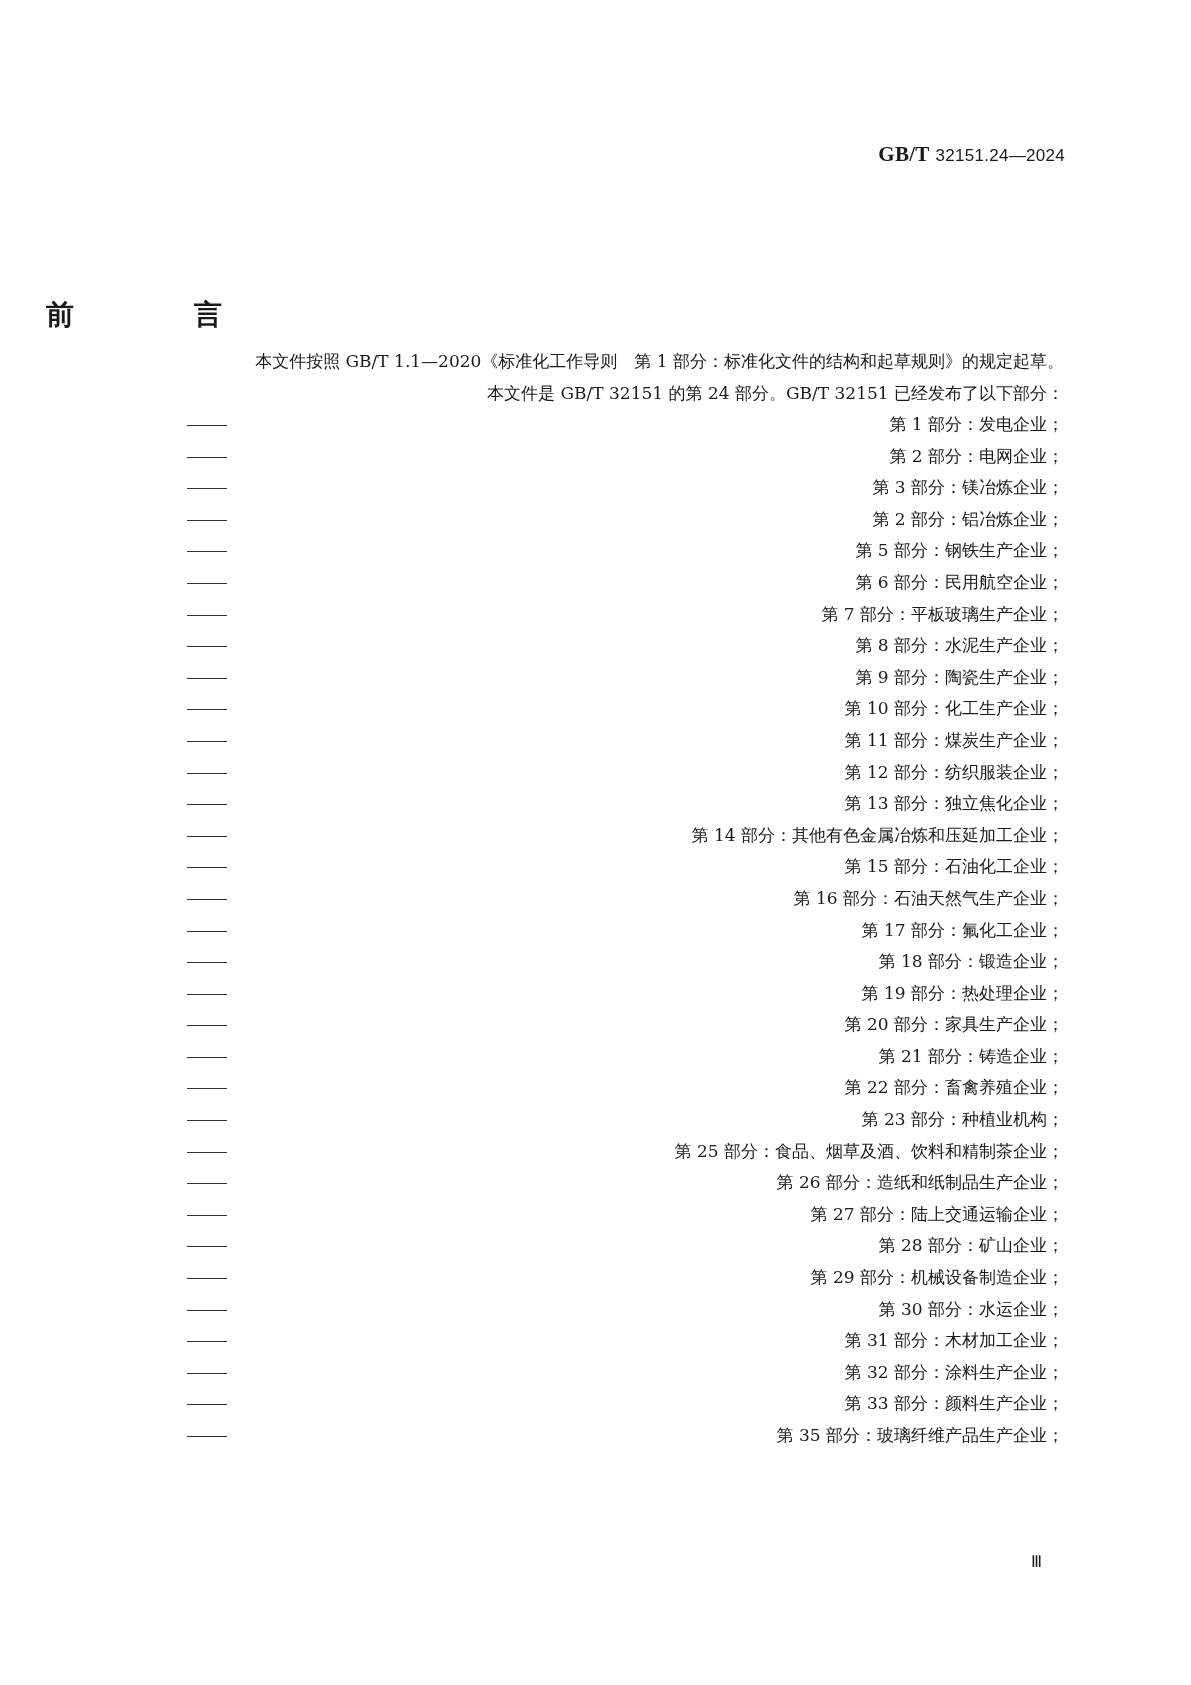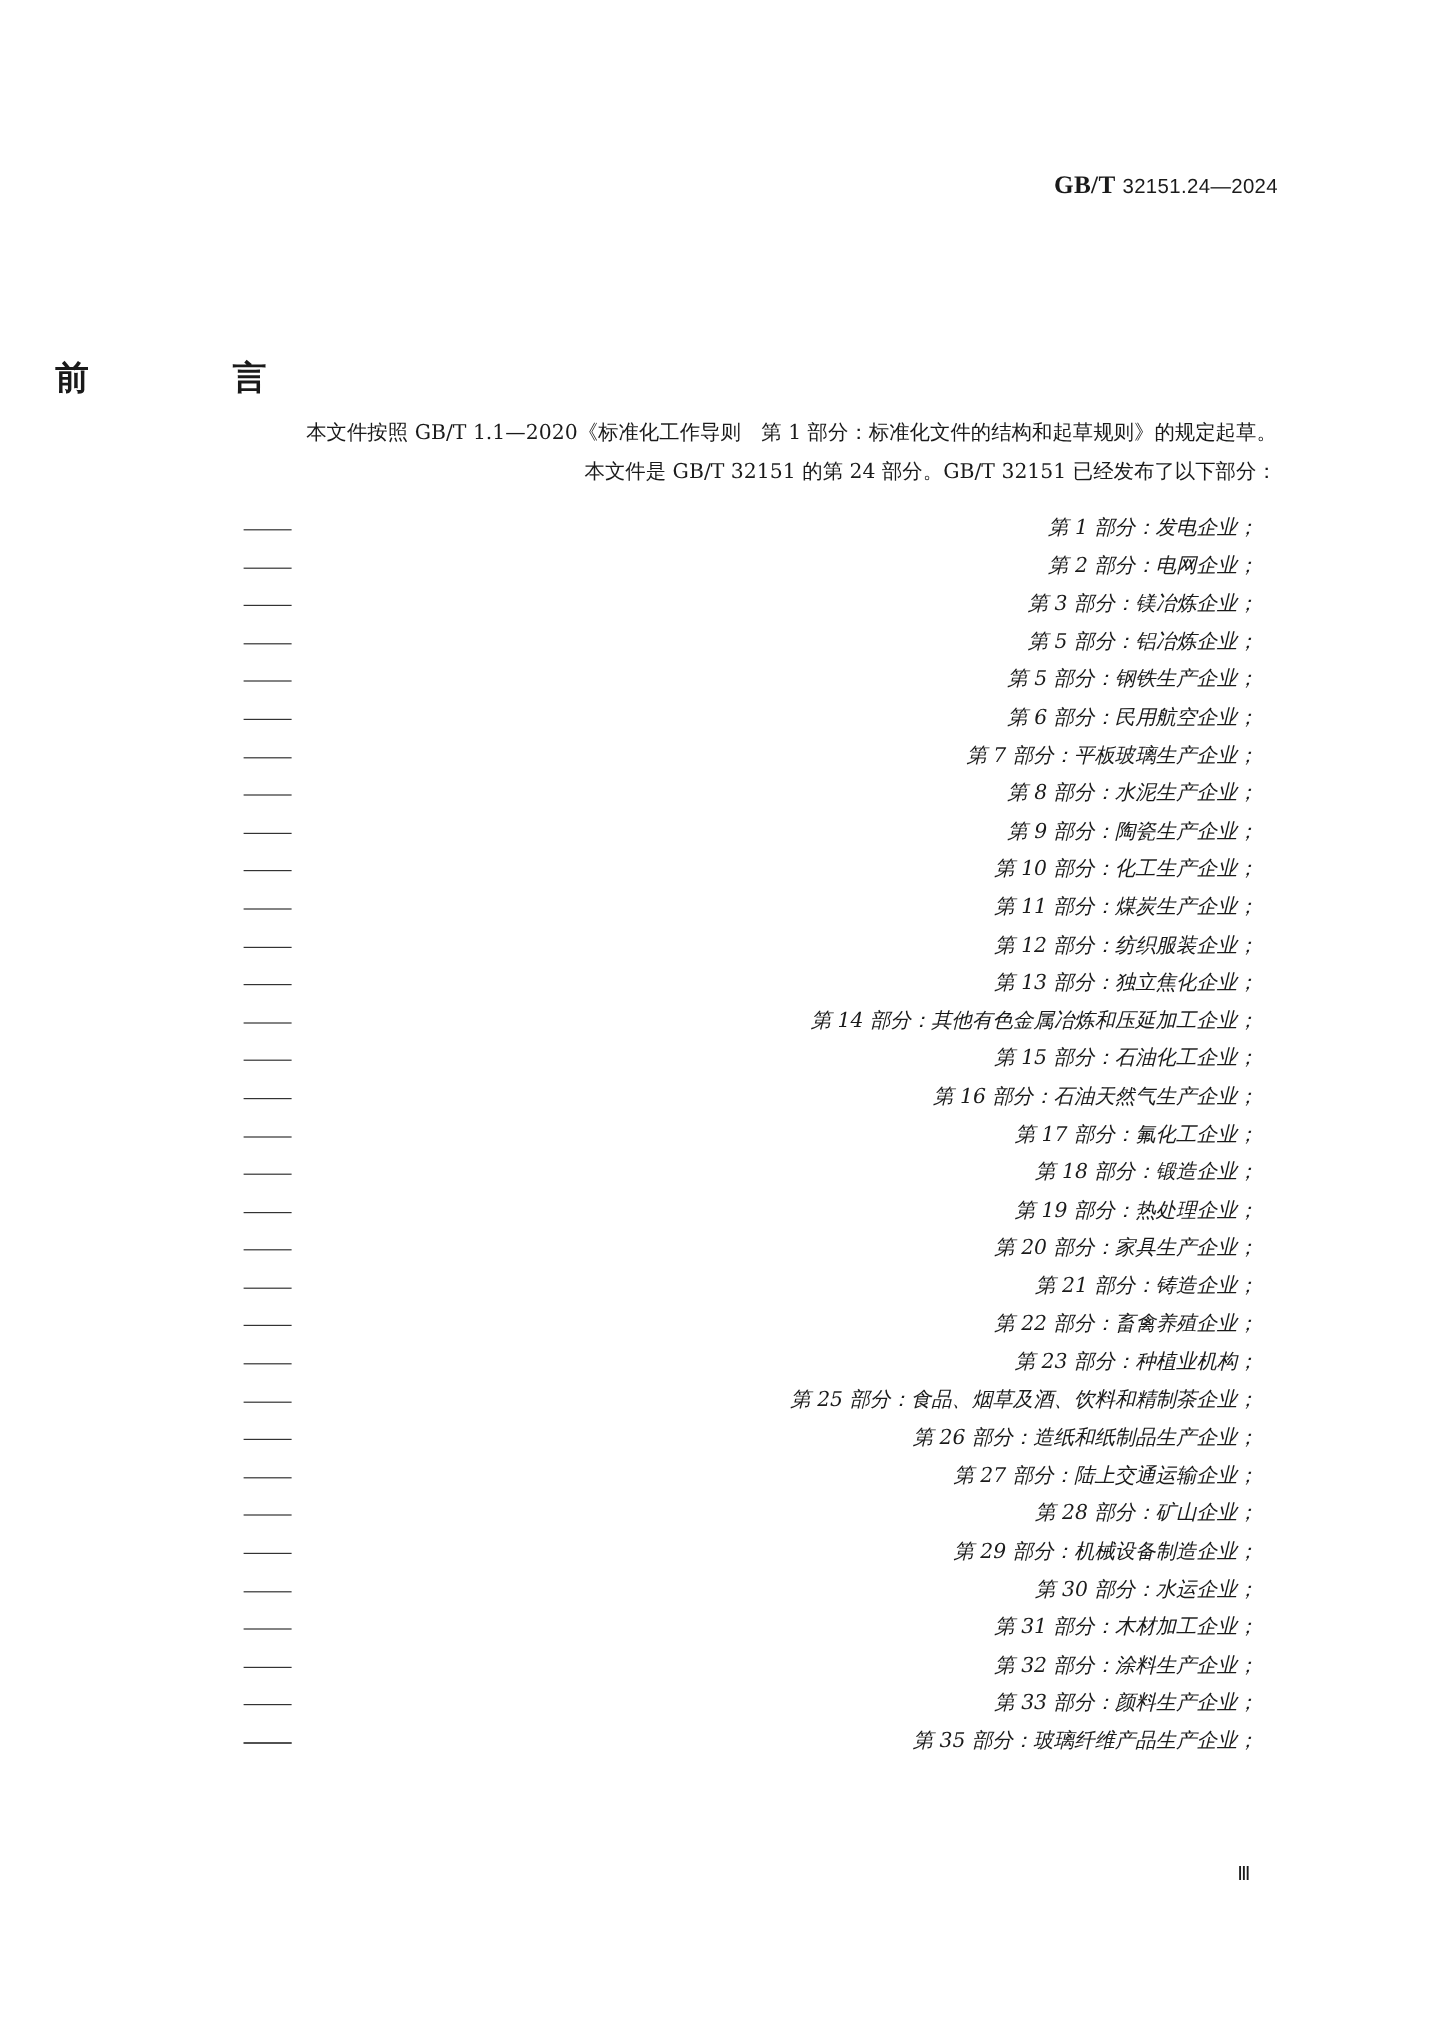--- a/index.html
+++ b/index.html
@@ -5,21 +5,21 @@
   html, body { margin:0; padding:0; background:#ffffff; }
   body { width:1191px; height:1685px; position:relative; overflow:hidden;
          font-family:"DejaVu Serif","Liberation Serif",serif; color:#1a1a1a; }
   .std-no { position:absolute; right:126px; top:142px; font-size:17px; letter-spacing:0.3px; }
   .std-no .gb { font-family:"Liberation Serif",serif; font-weight:bold; font-size:21px; }
   .std-no .num { font-family:"Liberation Sans",sans-serif; font-size:17px; }
   .title { position:absolute; left:0; width:100%; top:259px; text-align:left;
            font-family:"DejaVu Sans",sans-serif; font-weight:bold; font-size:28px; letter-spacing:46px; padding-left:46px; box-sizing:border-box;margin-top:37px; }
   .body-text { position:absolute; left:144px; width:920px; top:346px; font-size:17px;text-align:right; }
   .para { text-indent:35px; line-height:31.5px; margin:0; }
-  .list { list-style:none; margin:16px; padding:0;font-style:italic; }
+  .list { list-style:none; margin:0; padding:0; }
   .list li { line-height:31.6px; padding-left:40px; position:relative; white-space:nowrap; }
   .item-text { display:inline-block; padding-left:44px; }
   .dash-line { position:absolute; left:43px; top:16px; width:40px; height:1px; background:#333; }
   .page-no { position:absolute; left:1031px; top:1552px; font-size:16px; font-family:"Liberation Serif",serif; }
 </style>
 </head>
 <body>
 
 <div class="std-no">
   <span class="gb">GB/T</span>
@@ -28,21 +28,21 @@
 
 <div class="title">前　言</div>
 
 <div class="body-text">
   <p class="para">本文件按照 GB/T 1.1—2020《标准化工作导则　第 1 部分：标准化文件的结构和起草规则》的规定起草。</p>
   <p class="para">本文件是 GB/T 32151 的第 24 部分。GB/T 32151 已经发布了以下部分：</p>
   <ul class="list" id="parts-list">
       <li><span class="dash-line"></span><span class="item-text">第 1 部分：发电企业；</span></li>
       <li><span class="dash-line"></span><span class="item-text">第 2 部分：电网企业；</span></li>
       <li><span class="dash-line"></span><span class="item-text">第 3 部分：镁冶炼企业；</span></li>
-      <li><span class="dash-line"></span><span class="item-text">第 5 部分：铝冶炼企业；</span></li>
+      <li><span class="dash-line"></span><span class="item-text">第 2 部分：铝冶炼企业；</span></li>
       <li><span class="dash-line"></span><span class="item-text">第 5 部分：钢铁生产企业；</span></li>
       <li><span class="dash-line"></span><span class="item-text">第 6 部分：民用航空企业；</span></li>
       <li><span class="dash-line"></span><span class="item-text">第 7 部分：平板玻璃生产企业；</span></li>
       <li><span class="dash-line"></span><span class="item-text">第 8 部分：水泥生产企业；</span></li>
       <li><span class="dash-line"></span><span class="item-text">第 9 部分：陶瓷生产企业；</span></li>
       <li><span class="dash-line"></span><span class="item-text">第 10 部分：化工生产企业；</span></li>
       <li><span class="dash-line"></span><span class="item-text">第 11 部分：煤炭生产企业；</span></li>
       <li><span class="dash-line"></span><span class="item-text">第 12 部分：纺织服装企业；</span></li>
       <li><span class="dash-line"></span><span class="item-text">第 13 部分：独立焦化企业；</span></li>
       <li><span class="dash-line"></span><span class="item-text">第 14 部分：其他有色金属冶炼和压延加工企业；</span></li>

